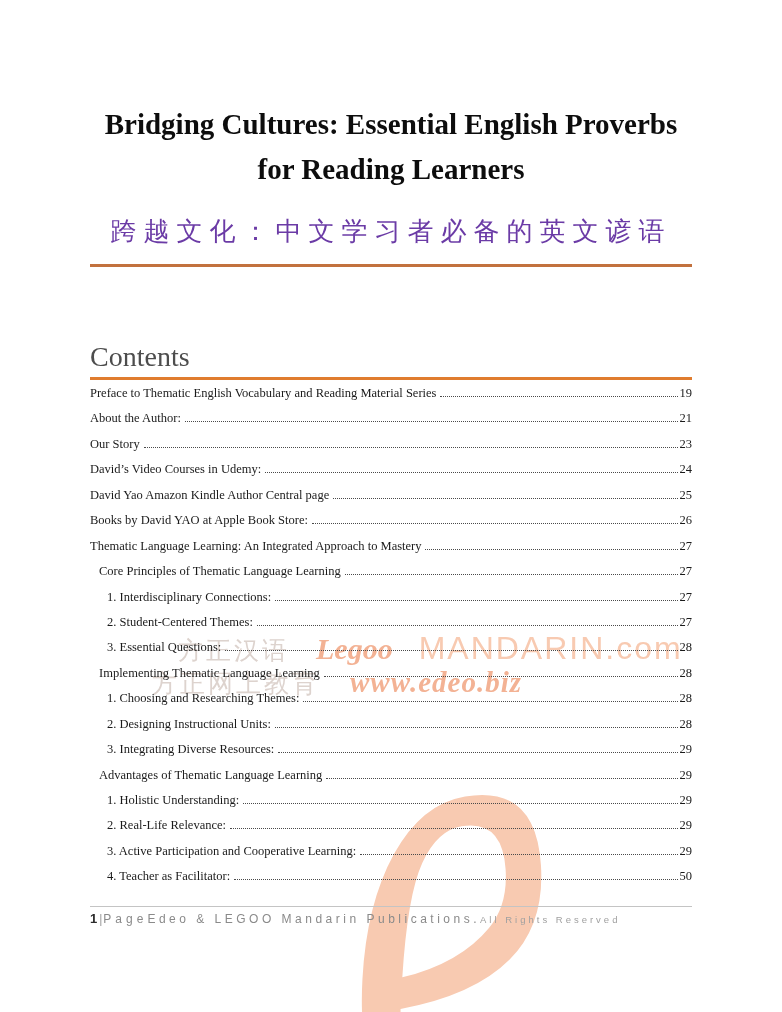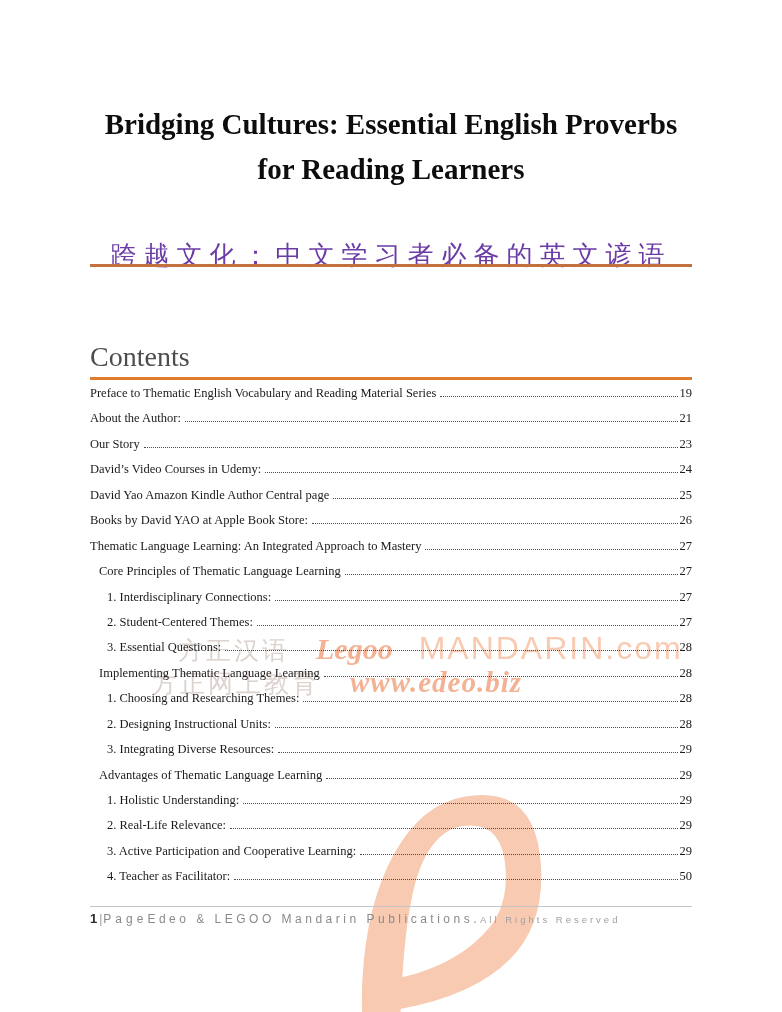--- a/index.html
+++ b/index.html
@@ -48,21 +48,20 @@
   .title-line{
     font-size:29px;line-height:45px;white-space:nowrap;
     font-family:"Liberation Serif",serif;
     font-weight:bold;
   }
   .subtitle{
     top:214px;text-align:center;
     font-size:26px;letter-spacing:7px;
     color:var(--purple,#6b3ba6);
     white-space:nowrap;
-    margin-top:24px;
   }
   .rule{height:2.5px;}
   .rule-subtitle{top:264px;background:var(--rule-dark,#c2713e);}
   .rule-contents{top:377px;height:3px;background:var(--accent,#e07c2e);}
   .contents-heading{
     top:341px;
     font-size:28px;color:#4d4d4d;
     font-family:"Liberation Serif",serif;
   }
   .toc-list{top:386px;}

